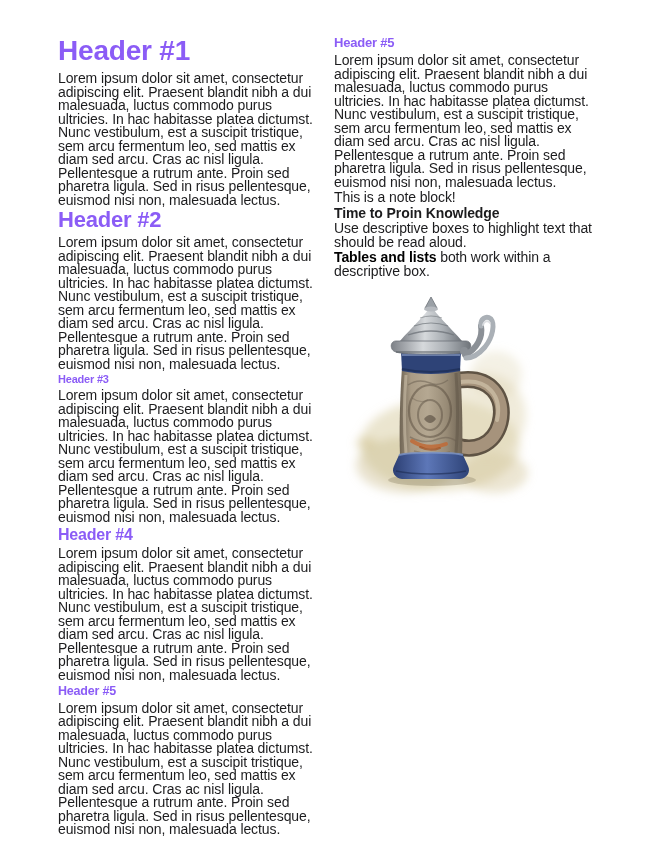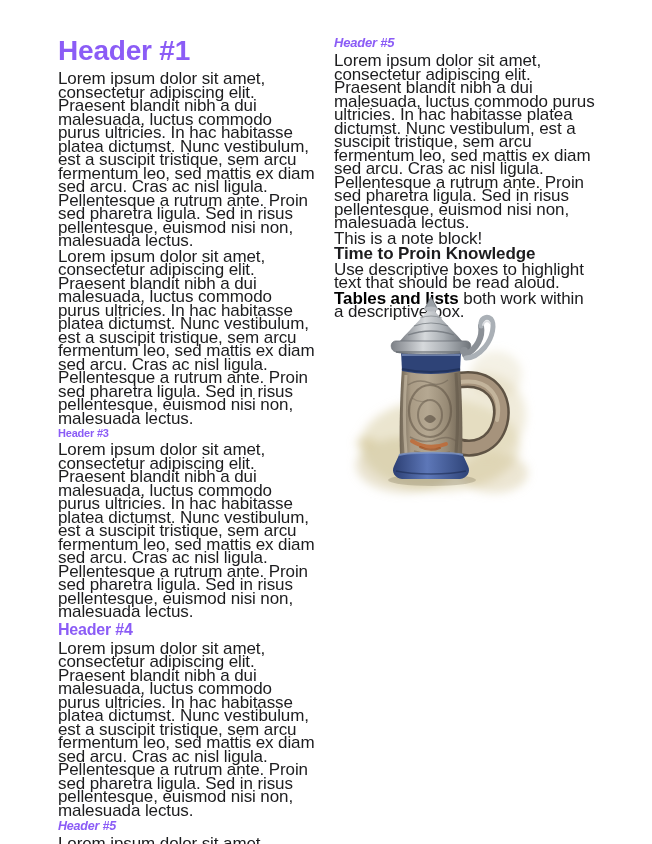--- a/index.html
+++ b/index.html
@@ -4,40 +4,41 @@
 <style>
   html,body{margin:0;padding:0;}
   body{
     width:652px;height:844px;background:#ffffff;position:relative;overflow:hidden;
     font-family:"Liberation Sans","DejaVu Sans",sans-serif;
     -webkit-font-smoothing:antialiased;
   }
   .col{position:absolute;color:#1c1c1e;}
   .col-left{left:58px;top:37px;width:258px;}
   .col-right{left:334px;top:36px;width:262px;}
-  .col p{font-size:17px;line-height:13.5px;margin:0 0 2px;letter-spacing:-0.1px;color:#1c1c1e;}
+  .col p{font-size:14px;line-height:13.5px;margin:0 0 2px;letter-spacing:-0.1px;color:#1c1c1e;}
   h1,h2,h3,h4,h5,.mini-label{color:#8b5cf6;font-weight:700;letter-spacing:-0.2px;}
   h1{font-size:28px;line-height:1;margin:0 0 7px;}
   h2{font-size:22px;line-height:1;margin:2px 0 5px;}
   h3{font-size:11px;line-height:1;margin:3px 0 4px;}
   h4{font-size:16px;line-height:1;margin:3px 0 4px;}
-  h5{font-size:12.5px;line-height:1;margin:3px 0 4px;font-style:italic;}
+  h5{font-size:12.5px;line-height:1;margin:3px 0 4px;}
   .rc-heading{font-size:13px;line-height:1;margin:0 0 5px;}
   .mini-label{font-size:12.5px;line-height:13.5px;margin:0;}
   .mixed .b{font-weight:700;color:#000000;}
   figure.stein{position:absolute;left:344px;top:295px;width:206px;height:212px;margin:0;}
 </style>
 </head>
 <body>
 
 <div>
 
   <div class="col col-left">
     <h1>Header #1</h1>
     <p>Lorem ipsum dolor sit amet, consectetur adipiscing elit. Praesent blandit nibh a dui malesuada, luctus commodo purus ultricies. In hac habitasse platea dictumst. Nunc vestibulum, est a suscipit tristique, sem arcu fermentum leo, sed mattis ex diam sed arcu. Cras ac nisl ligula. Pellentesque a rutrum ante. Proin sed pharetra ligula. Sed in risus pellentesque, euismod nisi non, malesuada lectus.</p>
+    <h2>Header #2</h2>
     <p>Lorem ipsum dolor sit amet, consectetur adipiscing elit. Praesent blandit nibh a dui malesuada, luctus commodo purus ultricies. In hac habitasse platea dictumst. Nunc vestibulum, est a suscipit tristique, sem arcu fermentum leo, sed mattis ex diam sed arcu. Cras ac nisl ligula. Pellentesque a rutrum ante. Proin sed pharetra ligula. Sed in risus pellentesque, euismod nisi non, malesuada lectus.</p>
     <h3>Header #3</h3>
     <p>Lorem ipsum dolor sit amet, consectetur adipiscing elit. Praesent blandit nibh a dui malesuada, luctus commodo purus ultricies. In hac habitasse platea dictumst. Nunc vestibulum, est a suscipit tristique, sem arcu fermentum leo, sed mattis ex diam sed arcu. Cras ac nisl ligula. Pellentesque a rutrum ante. Proin sed pharetra ligula. Sed in risus pellentesque, euismod nisi non, malesuada lectus.</p>
     <h4>Header #4</h4>
     <p>Lorem ipsum dolor sit amet, consectetur adipiscing elit. Praesent blandit nibh a dui malesuada, luctus commodo purus ultricies. In hac habitasse platea dictumst. Nunc vestibulum, est a suscipit tristique, sem arcu fermentum leo, sed mattis ex diam sed arcu. Cras ac nisl ligula. Pellentesque a rutrum ante. Proin sed pharetra ligula. Sed in risus pellentesque, euismod nisi non, malesuada lectus.</p>
     <h5>Header #5</h5>
     <p>Lorem ipsum dolor sit amet, consectetur adipiscing elit. Praesent blandit nibh a dui malesuada, luctus commodo purus ultricies. In hac habitasse platea dictumst. Nunc vestibulum, est a suscipit tristique, sem arcu fermentum leo, sed mattis ex diam sed arcu. Cras ac nisl ligula. Pellentesque a rutrum ante. Proin sed pharetra ligula. Sed in risus pellentesque, euismod nisi non, malesuada lectus.</p>
   </div>
 
   <div class="col col-right">

